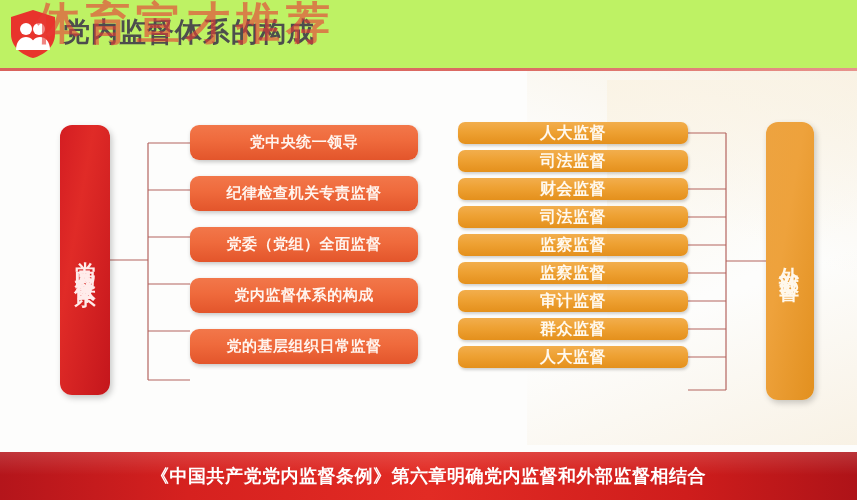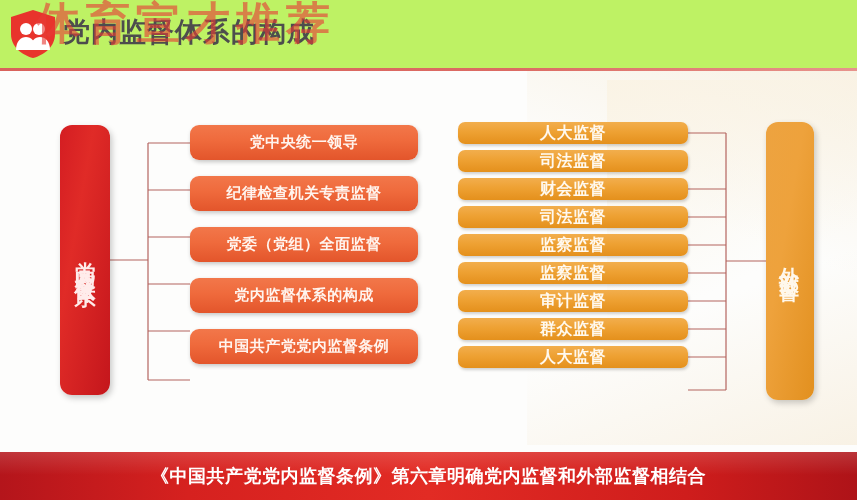--- a/index.html
+++ b/index.html
@@ -199,21 +199,21 @@
     <div class="red-card">
       <span>纪律检查机关专责监督</span>
     </div>
     <div class="red-card">
       <span>党委（党组）全面监督</span>
     </div>
     <div class="red-card">
       <span>党内监督体系的构成</span>
     </div>
     <div class="red-card">
-      <span>中国共产党党内监督条例</span>
+      <span>党的基层组织日常监督</span>
     </div>
   </div>
 
   <div class="orange-col">
     <div class="orange-card">
       <span>人大监督</span>
     </div>
     <div class="orange-card">
       <span>司法监督</span>
     </div>

